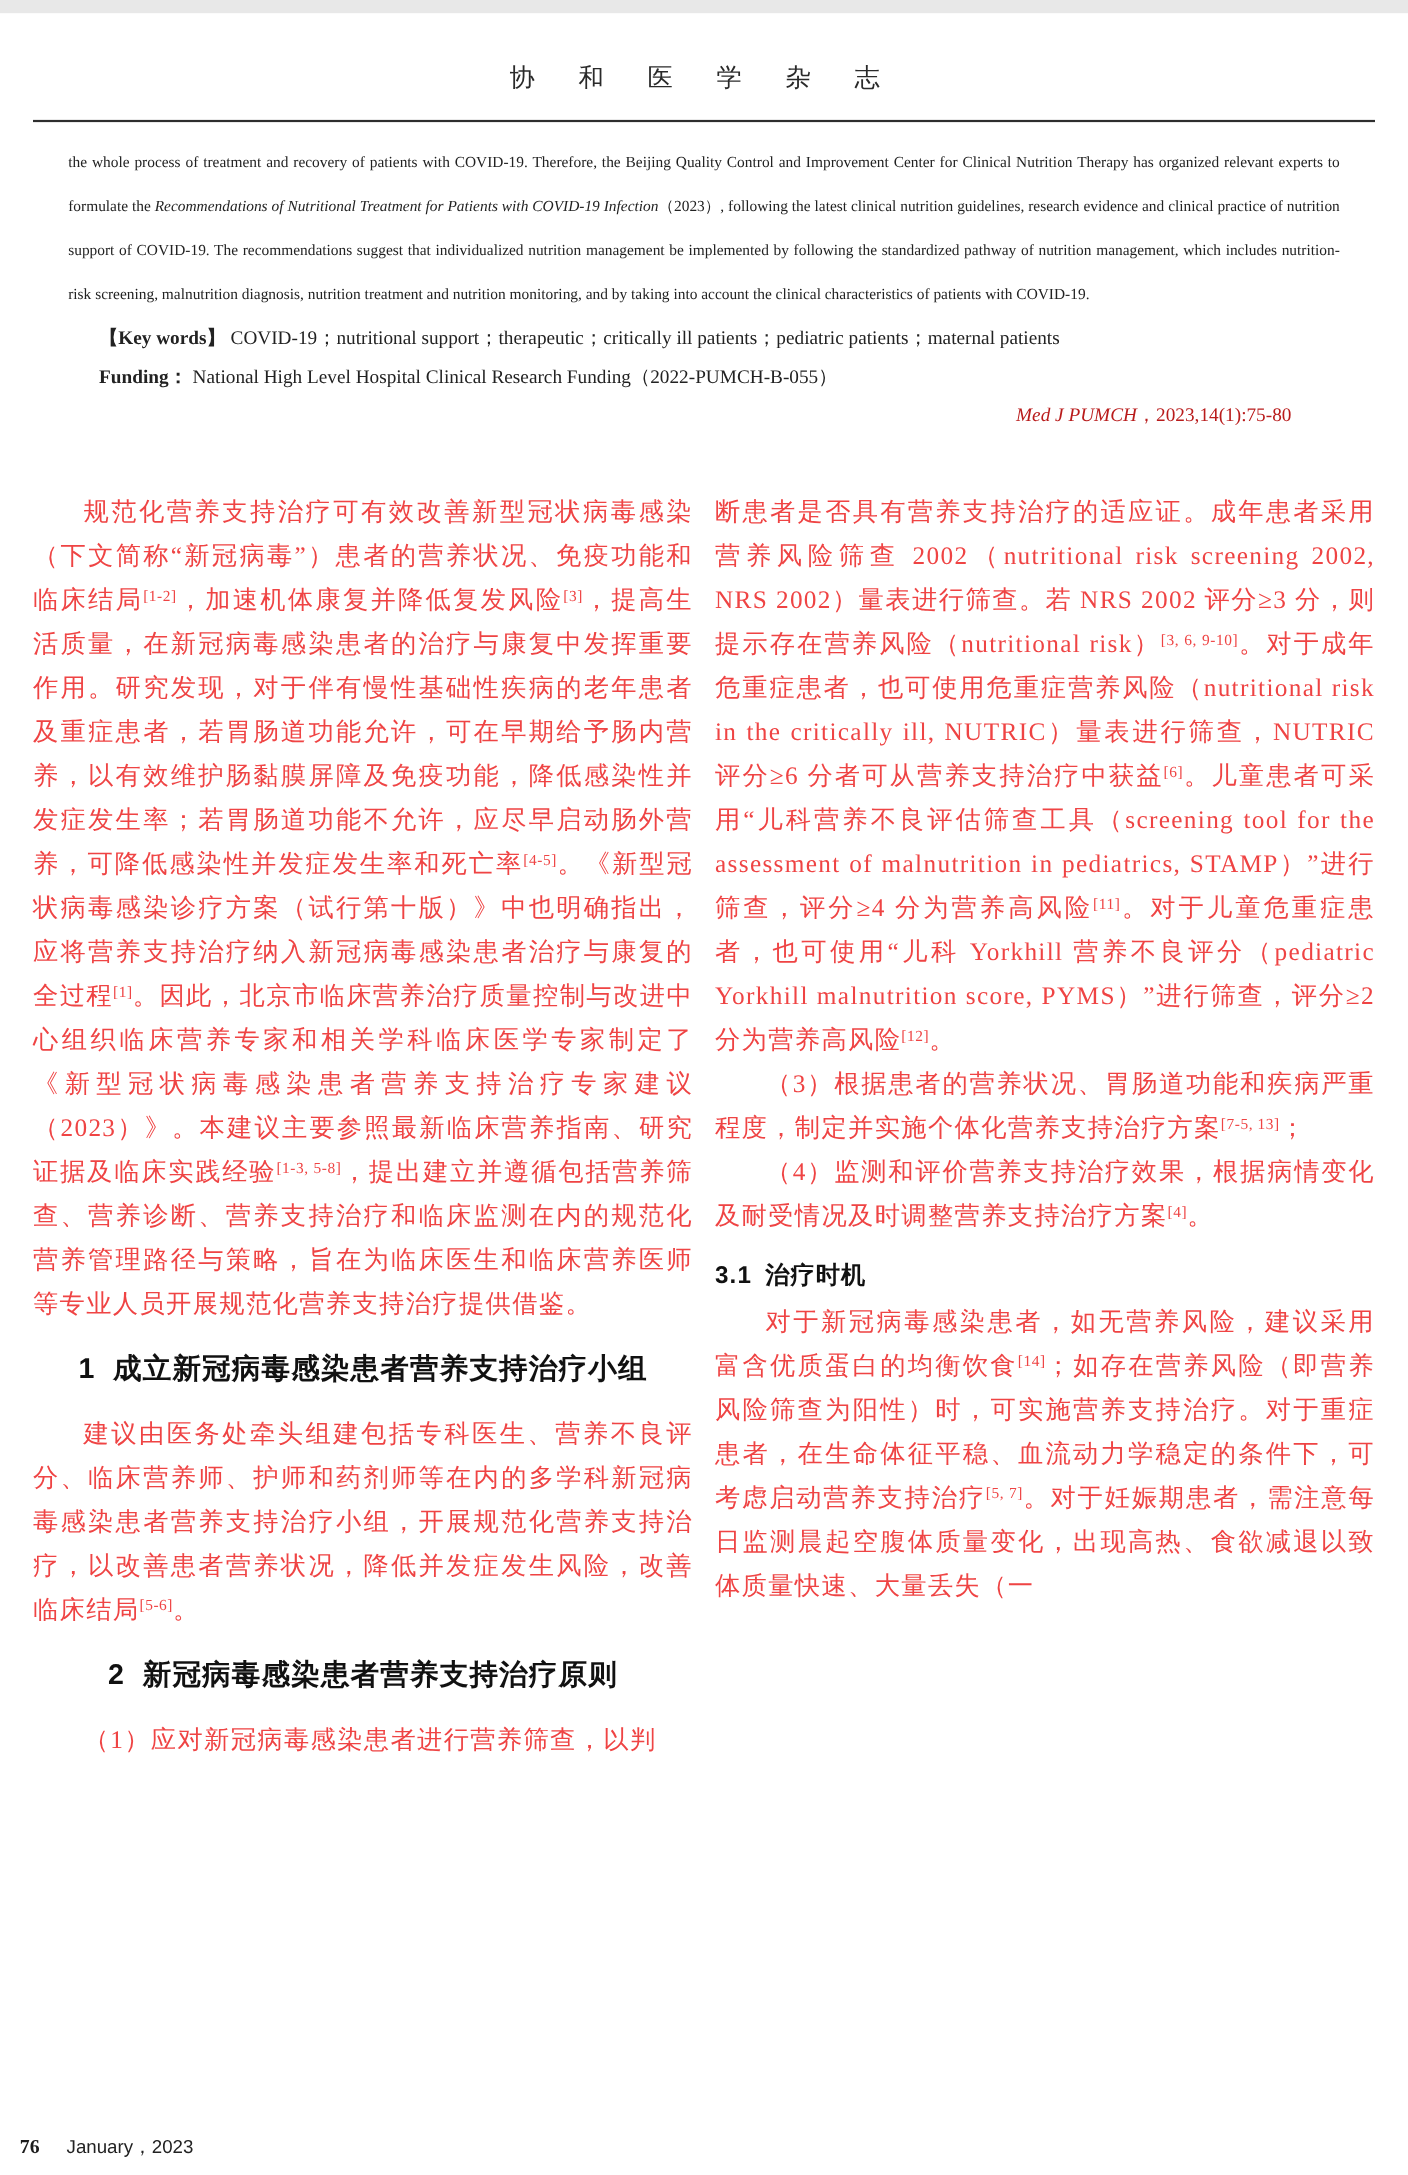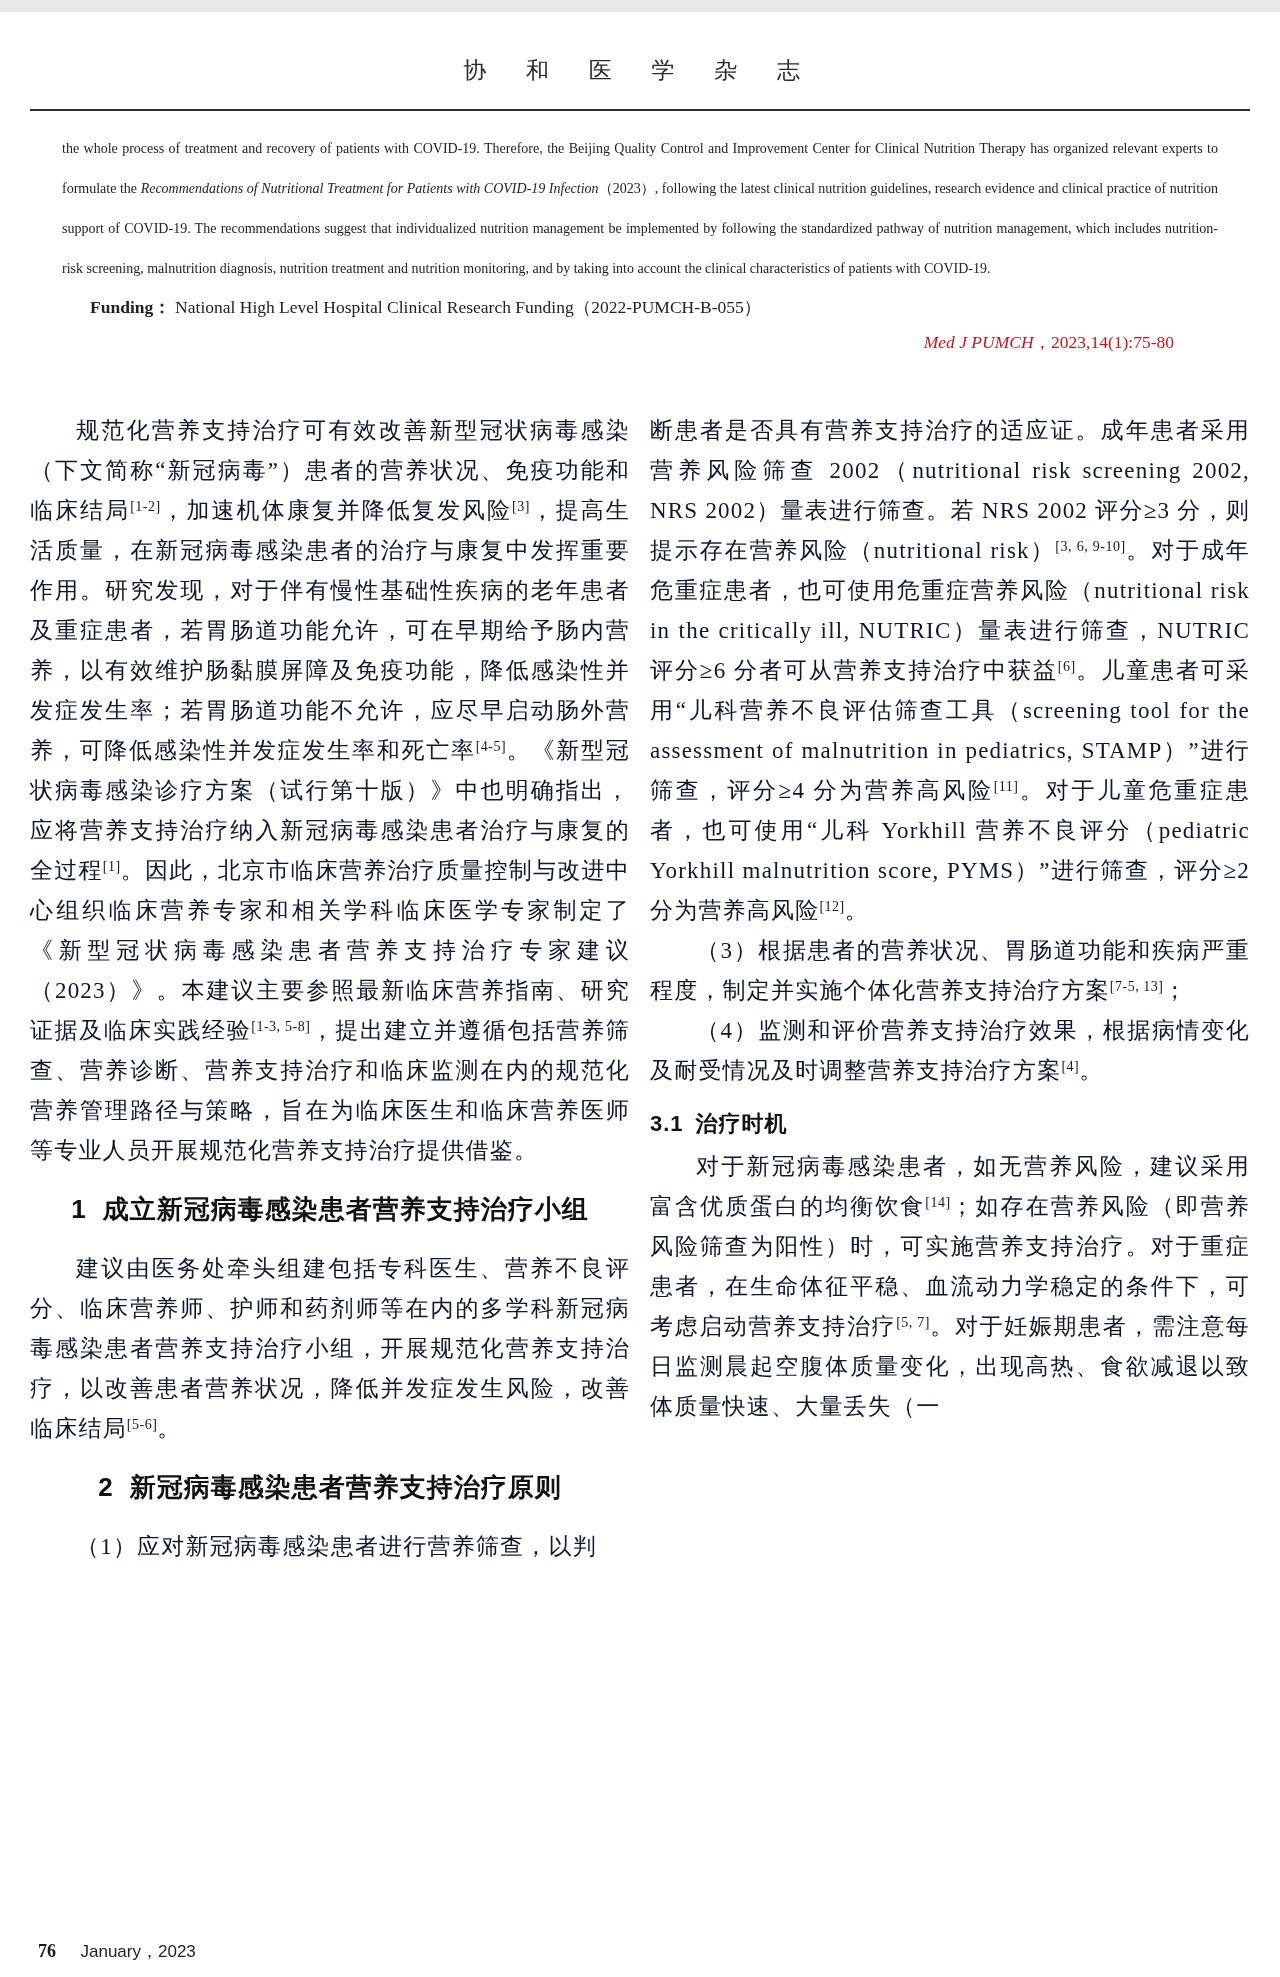--- a/index.html
+++ b/index.html
@@ -63,21 +63,21 @@
   .col{
     width:600px;
     flex:0 0 600px;
   }
   .body-para{
     margin:0;
     font-size:23px;
     line-height:40px;
     letter-spacing:1.2px;
     text-align:justify;
-    color:#0f172a;
+    color:#ef4444;
   }
   .body-para.indent{text-indent:2em;}
   sup.ref{
     font-size:14px;
     line-height:0;
     vertical-align:7px;
     letter-spacing:0.5px;
   }
   .sec-h1{
     margin:22px 0 24px 0;
@@ -96,21 +96,21 @@
     font-size:22px;
     line-height:30px;
     letter-spacing:1px;
     color:#111;
   }
   .h-num{margin-right:16px;}
   .sec-h2 .h-num{margin-right:12px;}
   
   .footer{
     position:absolute;
-    left:38px;
+    left:18px;
     bottom:26px;
     font-size:18px;
     line-height:22px;
   }
   .page-number{
     font-weight:bold;
     font-family:"Liberation Serif", serif;
   }
   .issue-date{
     margin-left:20px;
@@ -131,20 +131,24 @@
 
 <div class="page">
 
   <div class="journal-header">协 和 医 学 杂 志</div>
 
   <hr class="header-rule">
 
   <div class="abstract">
     <p class="abstract-para" id="abstract-para"><span>the whole process of treatment and recovery of patients with COVID-19. Therefore, the Beijing Quality Control and Improvement Center for Clinical Nutrition Therapy has organized relevant experts to formulate the </span><i>Recommendations of Nutritional Treatment for Patients with COVID-19 Infection</i><span>（2023）, following the latest clinical nutrition guidelines, research evidence and clinical practice of nutrition support of COVID-19. The recommendations suggest that individualized nutrition management be implemented by following the standardized pathway of nutrition management, which includes nutrition-risk screening, malnutrition diagnosis, nutrition treatment and nutrition monitoring, and by taking into account the clinical characteristics of patients with COVID-19.</span></p>
 
+    <div class="meta-line">
+      <span class="meta-label">【Key words】</span>
+      <span>COVID-19；nutritional support；therapeutic；critically ill patients；pediatric patients；maternal patients</span>
+    </div>
 
     <div class="meta-line">
       <span class="meta-label">Funding：</span>
       <span>National High Level Hospital Clinical Research Funding（2022-PUMCH-B-055）</span>
     </div>
 
     <div class="citation-line" id="citation-line"><i>Med J PUMCH</i><span>，2023,14(1):75-80</span></div>
   </div>
 
   <div class="columns">

